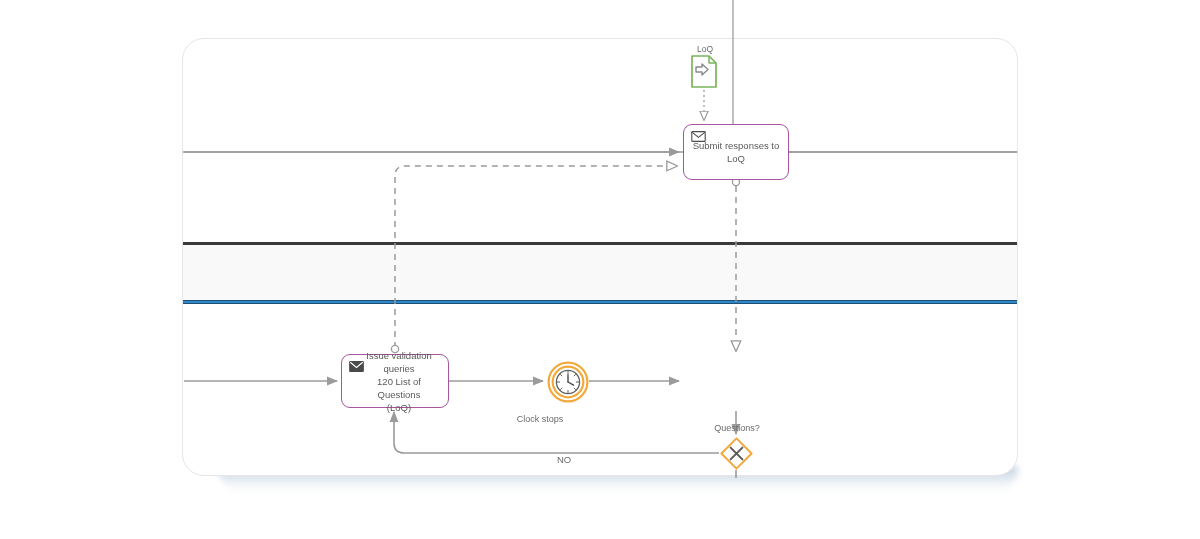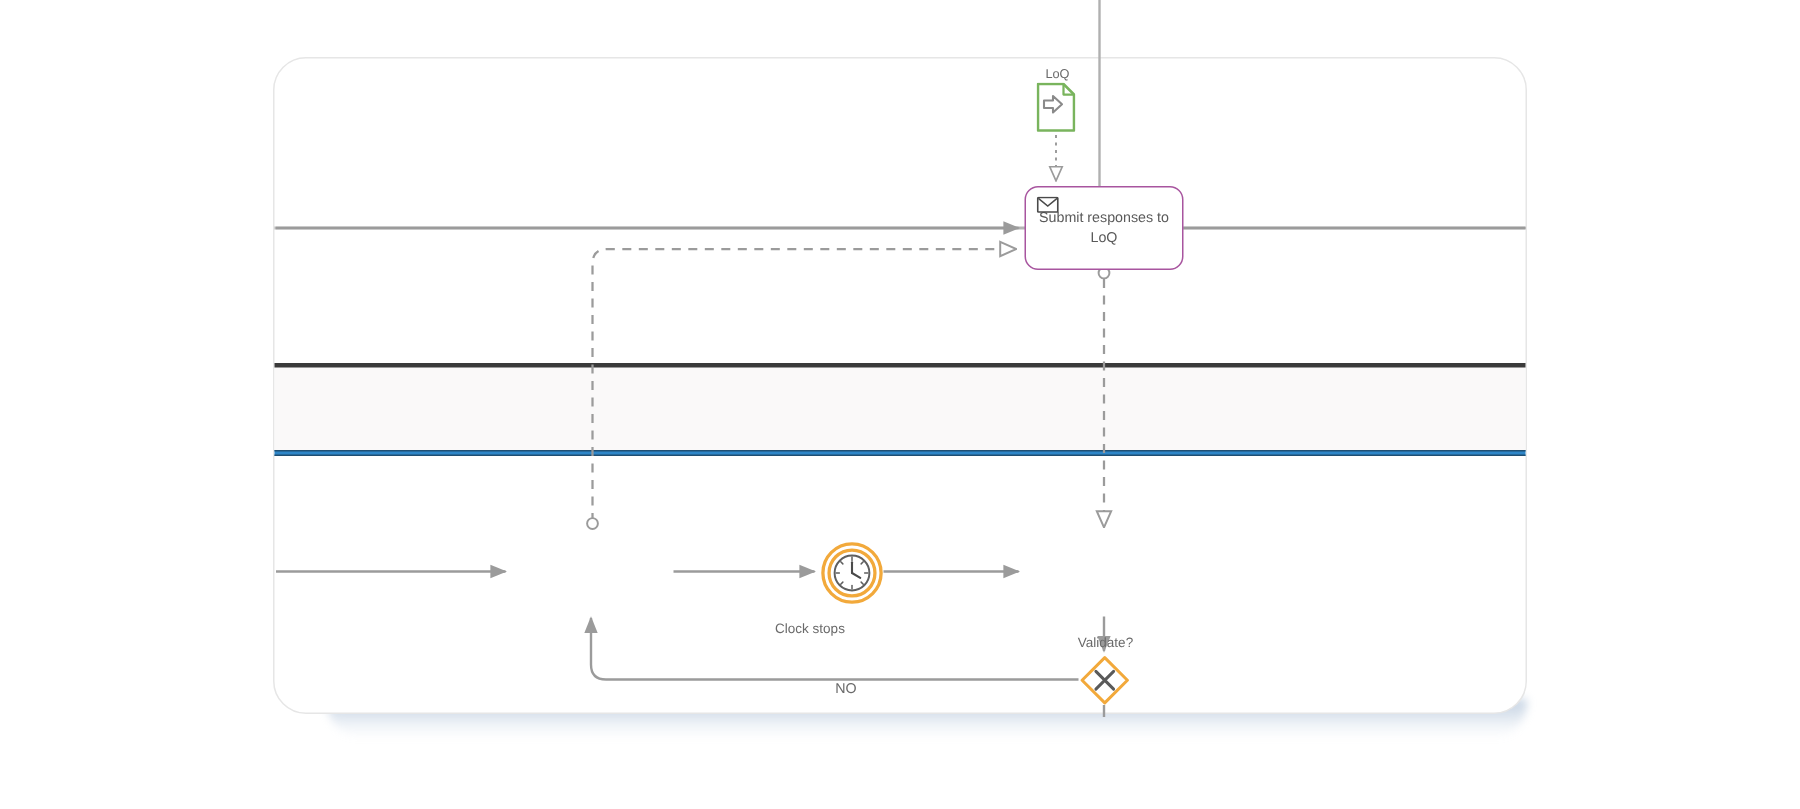--- a/index.html
+++ b/index.html
@@ -250,20 +250,30 @@
 
   <div class="task" id="task-submit">
     <svg class="env" viewBox="0 0 16 12" xmlns="http://www.w3.org/2000/svg">
       <rect x="0.7" y="0.7" width="14.6" height="10.6" rx="0.6" fill="#ffffff" stroke="#4a4a4a" stroke-width="1.2"></rect>
       <path d="M 1.2 1.4 L 8 7 L 14.8 1.4" fill="none" stroke="#4a4a4a" stroke-width="1.1"></path>
     </svg>
     <div class="task-label">Submit responses to
 LoQ</div>
   </div>
 
+  <div class="task" id="task-issue">
+    <svg class="env" viewBox="0 0 16 12" xmlns="http://www.w3.org/2000/svg">
+      <rect x="0.6" y="0.6" width="14.8" height="10.8" rx="0.6" fill="#4a4a4a" stroke="#4a4a4a" stroke-width="1.2"></rect>
+      <path d="M 1.2 1.4 L 8 7 L 14.8 1.4" fill="none" stroke="#ffffff" stroke-width="1.3"></path>
+    </svg>
+    <div class="task-label">Issue validation
+queries
+120 List of Questions
+(LoQ)</div>
+  </div>
 
 
   <div class="timer-event">
     <svg width="42" height="42" viewBox="0 0 42 42" xmlns="http://www.w3.org/2000/svg">
       <circle cx="21" cy="21" r="19.4" fill="#ffffff" stroke="#f2a93b" stroke-width="2.2"></circle>
       <circle cx="21" cy="21" r="15.3" fill="#ffffff" stroke="#f2a93b" stroke-width="2.2"></circle>
       <circle cx="21" cy="21" r="11.6" fill="#ffffff" stroke="#5f5f5f" stroke-width="1.3"></circle>
       <g stroke="#5f5f5f" stroke-width="1" stroke-linecap="round">
         <line x1="21" y1="10.4" x2="21" y2="12.6"></line>
         <line x1="31.6" y1="21" x2="29.4" y2="21"></line>
@@ -273,21 +283,21 @@
         <line x1="28.5" y1="28.5" x2="27.1" y2="27.1"></line>
         <line x1="13.5" y1="28.5" x2="14.9" y2="27.1"></line>
         <line x1="13.5" y1="13.5" x2="14.9" y2="14.9"></line>
       </g>
       <line x1="21" y1="21" x2="21" y2="13.8" stroke="#4a4a4a" stroke-width="1.4" stroke-linecap="round"></line>
       <line x1="21" y1="21" x2="26.5" y2="24.2" stroke="#4a4a4a" stroke-width="1.4" stroke-linecap="round"></line>
     </svg>
   </div>
   <div class="timer-label">Clock stops</div>
 
-  <div class="gateway-label">Validate?</div>
+  <div class="gateway-label">Questions?</div>
   <div class="gateway">
     <svg width="33" height="33" viewBox="0 0 33 33" xmlns="http://www.w3.org/2000/svg">
       <path d="M 16.5 1.4 L 31.6 16.5 L 16.5 31.6 L 1.4 16.5 Z" fill="#ffffff" stroke="#f2a93b" stroke-width="2" stroke-linejoin="round"></path>
       <path d="M 10.6 10.6 L 22.4 22.4 M 22.4 10.6 L 10.6 22.4" stroke="#5a5a5a" stroke-width="2" stroke-linecap="round"></path>
     </svg>
   </div>
 
   <div class="edge-label" id="label-no">NO</div>
 
 </div>

